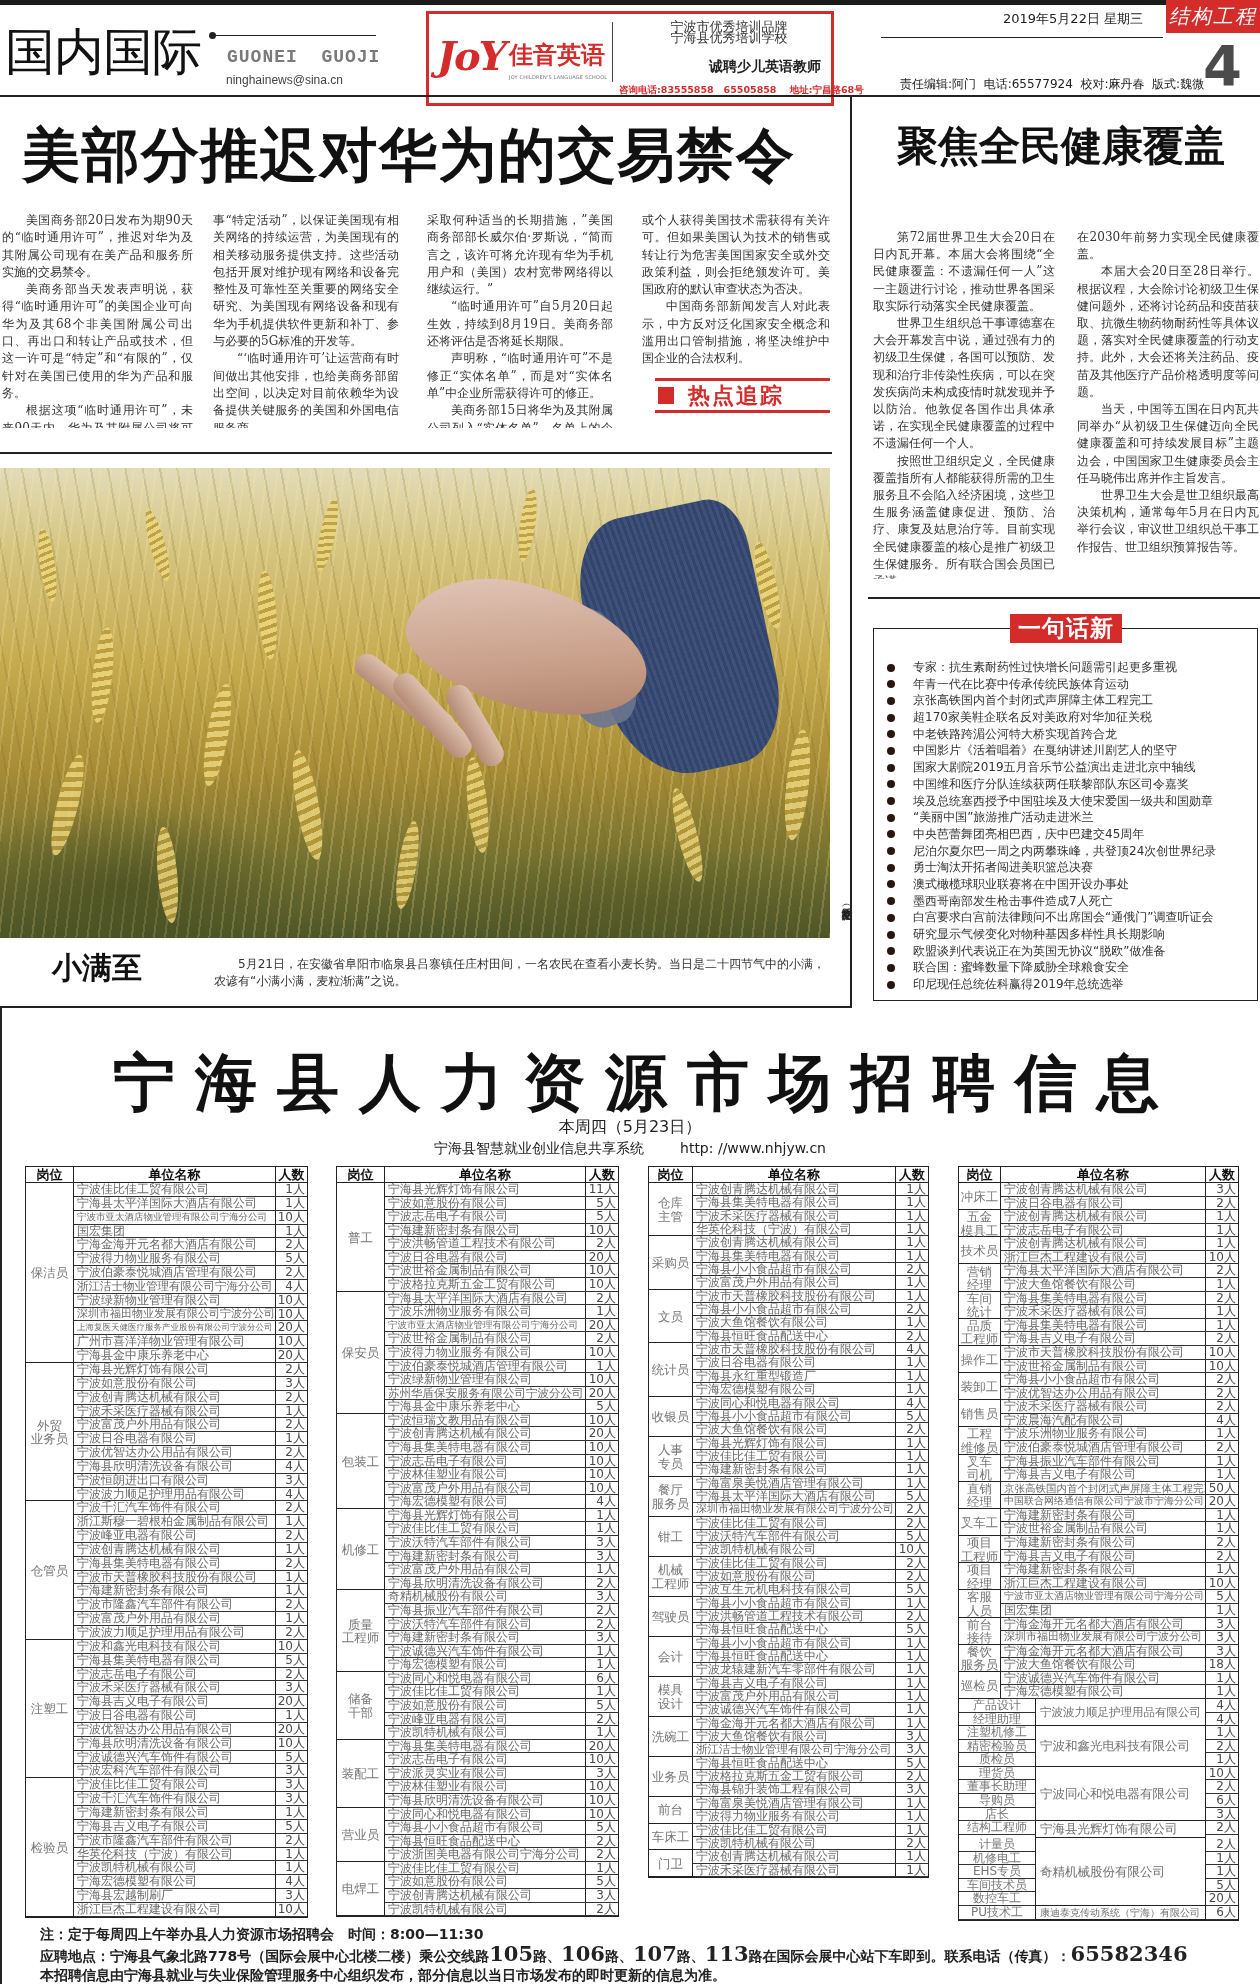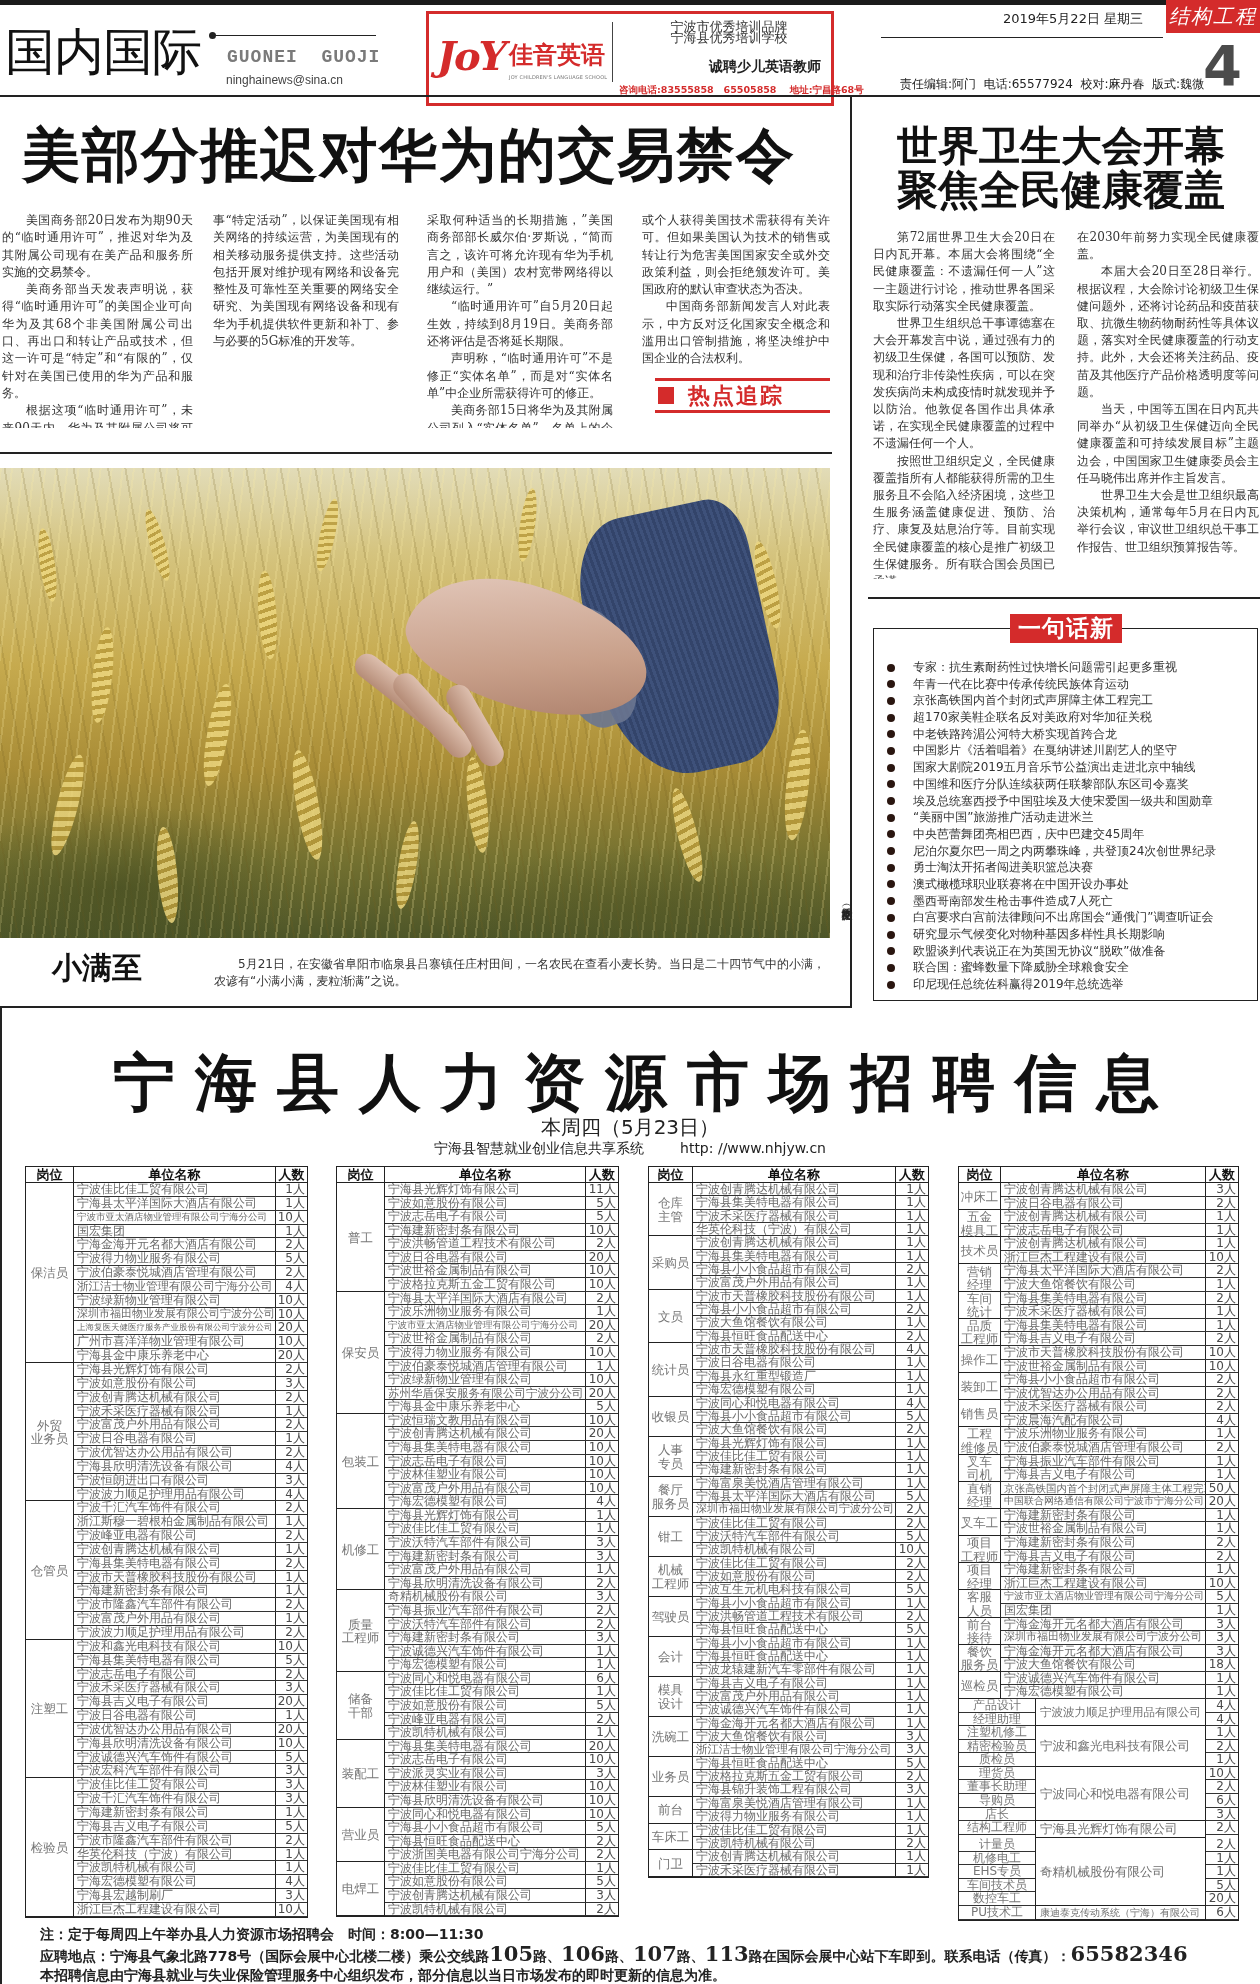--- a/index.html
+++ b/index.html
@@ -72,21 +72,21 @@
   
   .brief-box{left:873px;top:628px;width:385px;height:373px;border:1.5px solid #222}
   .brief-title{left:1010px;top:614px;width:112px;height:29px;background:var(--accent);color:#fff;font-size:23px;line-height:29px;font-weight:bold;text-align:center;letter-spacing:1px}
   .brief-list{left:876px;top:659px;width:380px}
   .brief-item{position:relative;height:16.7px;font-size:12px;line-height:16.7px;color:#333;padding-left:37px;white-space:nowrap;overflow:hidden}
   .bullet{position:absolute;left:11px;top:4.5px;width:8px;height:8px;border-radius:50%;background:#2a1610}
 
   
   .recruit-border{left:0;top:1006px;width:1.5px;height:978px;background:#222}
   .recruit-title{left:0;top:1050px;width:1260px;text-align:center;font-size:62px;line-height:66px;font-weight:bold;color:#111;letter-spacing:20px;padding-left:32px}
-  .recruit-date{left:0;top:1118px;width:1260px;text-align:center;font-size:20px;line-height:18px;color:#222}
+  .recruit-date{left:0;top:1118px;width:1260px;text-align:center;font-size:16px;line-height:18px;color:#222}
   .recruit-system{left:0;top:1139px;width:1260px;text-align:center;font-size:14px;line-height:18px;color:#222}
   .recruit-system span{margin:0 18px}
   .tgroup{position:absolute;top:1166px;border:1.2px solid #222;background:#fff;font-family:"DejaVu Sans",sans-serif}
   .tg-0{left:25px;width:283px;--pw:48px;--cw:31px;--rh:13.85px}
   .tg-1{left:336px;width:283px;--pw:48px;--cw:32px;--rh:13.59px}
   .tg-2{left:648px;width:281px;--pw:44px;--cw:32px;--rh:13.35px}
   .tg-3{left:958px;width:281px;--pw:42px;--cw:32px;--rh:13.59px;--mpw:77px}
   .thead{display:flex;height:16px;border-bottom:1px solid #222;font-size:13px;line-height:15px;font-weight:bold;color:#111;text-align:center}
   .c-pos{width:var(--pw);border-right:1px solid #222}
   .c-name{flex:1;border-right:1px solid #222}
@@ -145,20 +145,21 @@
         <p class="para" data-para="indent">美商务部当天发表声明说，获得“临时通用许可”的美国企业可向华为及其68个非美国附属公司出口、再出口和转让产品或技术，但这一许可是“特定”和“有限的”，仅针对在美国已使用的华为产品和服务。</p>
 
         <p class="para" data-para="indent">根据这项“临时通用许可”，未来90天内，华为及其附属公司将可以从</p>
 
     </div>
 
     <div class="lcol lcol-1">
 
         <p class="para" data-para="cont">事“特定活动”，以保证美国现有相关网络的持续运营，为美国现有的相关移动服务提供支持。这些活动包括开展对维护现有网络和设备完整性及可靠性至关重要的网络安全研究、为美国现有网络设备和现有华为手机提供软件更新和补丁、参与必要的5G标准的开发等。</p>
 
+        <p class="para" data-para="indent">“‘临时通用许可’让运营商有时间做出其他安排，也给美商务部留出空间，以决定对目前依赖华为设备提供关键服务的美国和外国电信服务商</p>
 
     </div>
 
     <div class="lcol lcol-2">
 
         <p class="para" data-para="cont">采取何种适当的长期措施，”美国商务部部长威尔伯·罗斯说，“简而言之，该许可将允许现有华为手机用户和（美国）农村宽带网络得以继续运行。”</p>
 
         <p class="para" data-para="indent">“临时通用许可”自5月20日起生效，持续到8月19日。美商务部还将评估是否将延长期限。</p>
 
         <p class="para" data-para="indent">声明称，“临时通用许可”不是修正“实体名单”，而是对“实体名单”中企业所需获得许可的修正。</p>
@@ -206,21 +207,20 @@
   <div class="abs finger" style="left:430px;top:245px;transform:rotate(60deg);width:90px"></div>
 </div>
 <div class="abs photo-credit">（图文均据新华社）</div>
 <div class="abs caption-title">小满至</div>
 <div class="abs caption-text">5月21日，在安徽省阜阳市临泉县吕寨镇任庄村田间，一名农民在查看小麦长势。当日是二十四节气中的小满，农谚有“小满小满，麦粒渐满”之说。</div>
 <div class="abs caption-rule"></div>
 <div class="abs v-divider"></div>
 
 <div class="abs who-headline">
 
-    <div class="who-line">世界卫生大会开幕</div>
 
     <div class="who-line">聚焦全民健康覆盖</div>
 
 </div>
 <div>
 
     <div class="rcol rcol-0">
 
         <p class="para" data-para="indent">第72届世界卫生大会20日在日内瓦开幕。本届大会将围绕“全民健康覆盖：不遗漏任何一人”这一主题进行讨论，推动世界各国采取实际行动落实全民健康覆盖。</p>
 

